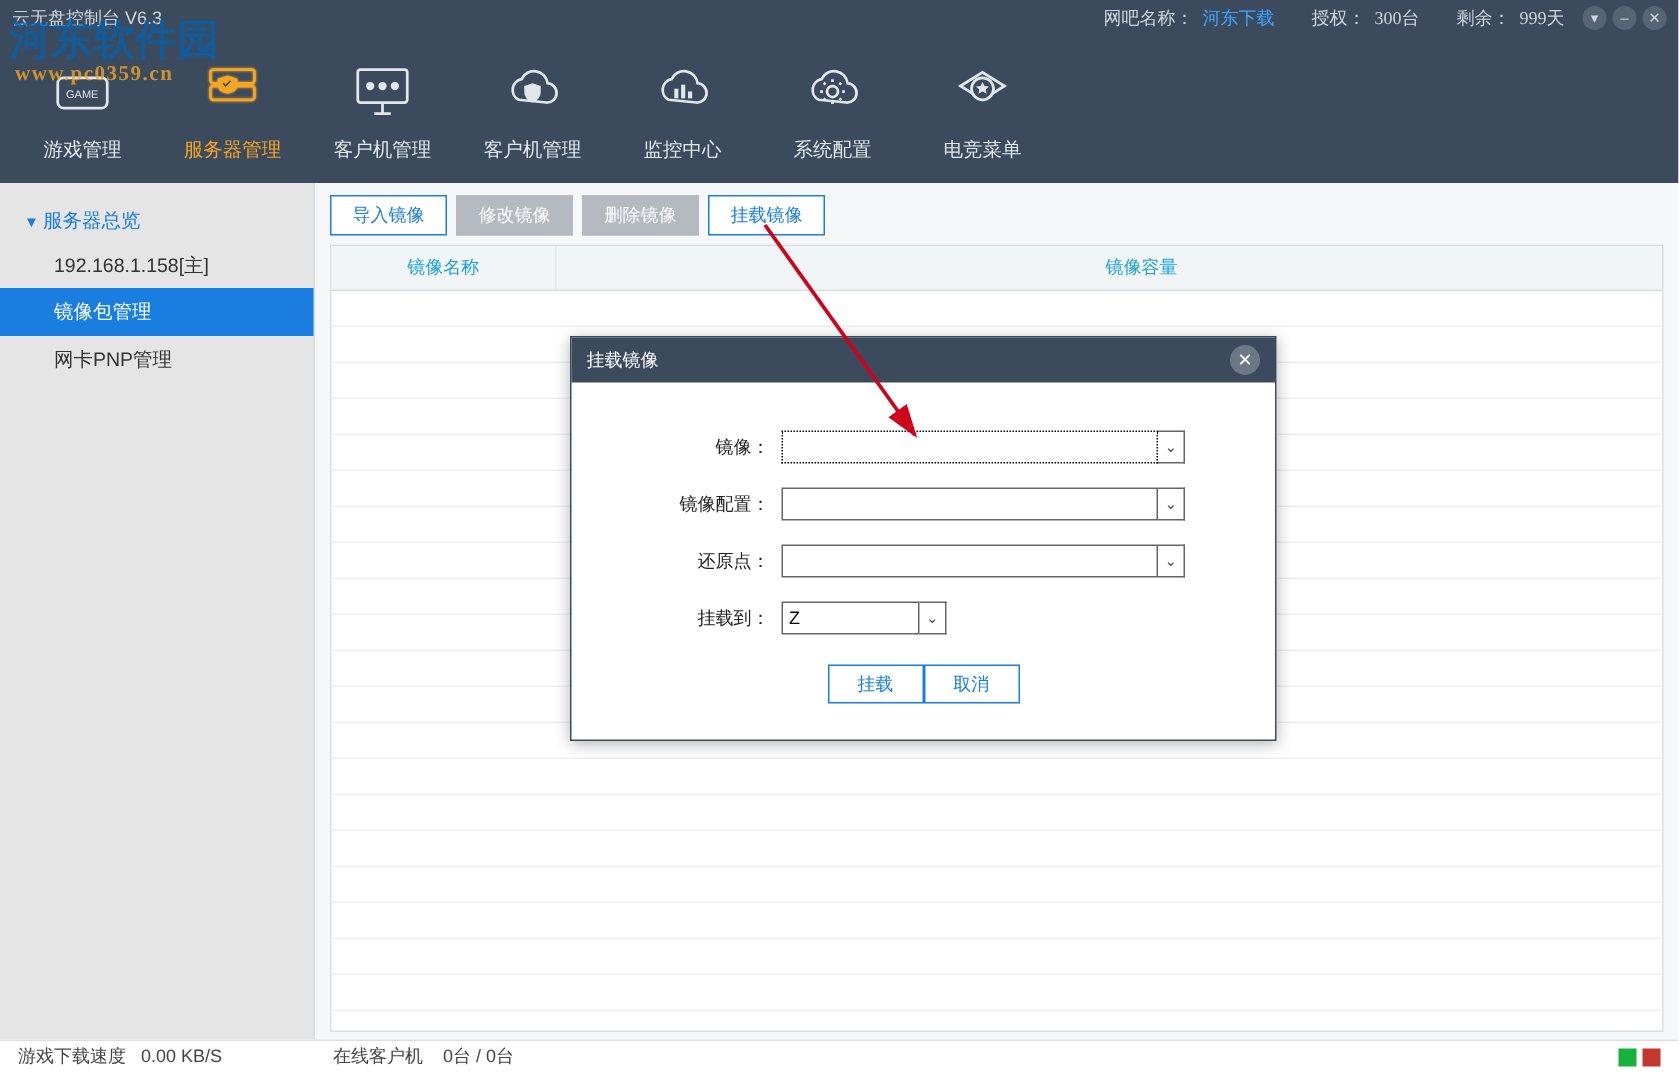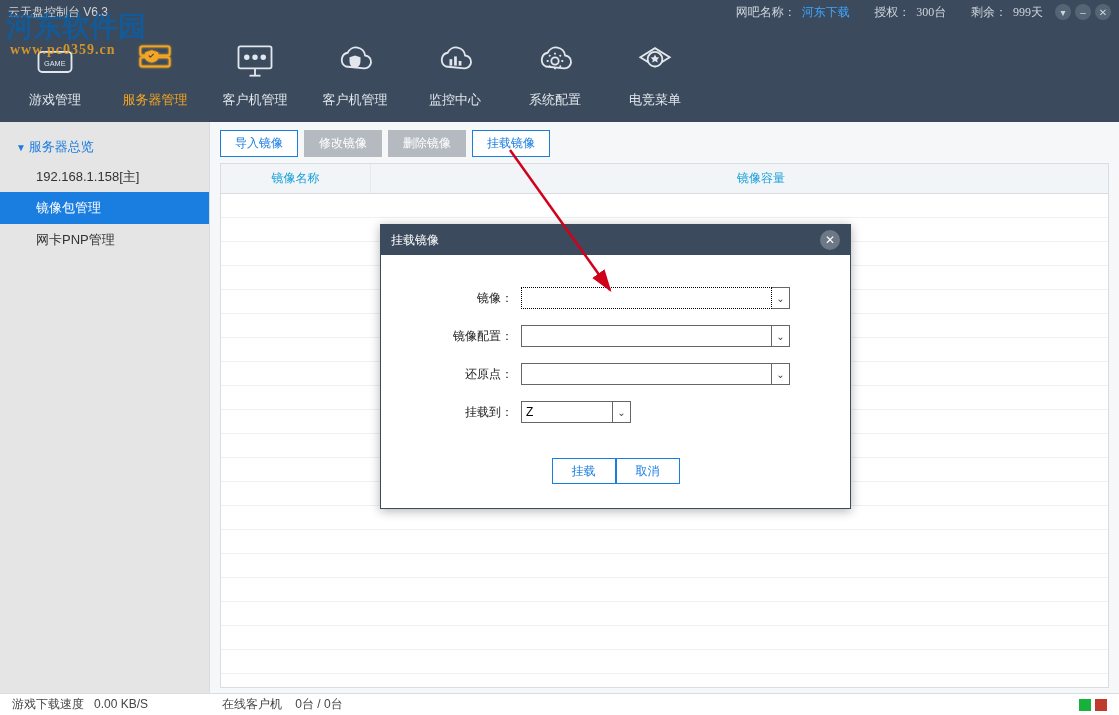--- a/index.html
+++ b/index.html
@@ -55,21 +55,21 @@
 .dlg-head { background:#3b4a5c; height:30px; color:#fff; display:flex; align-items:center; padding:0 10px; font-size:12px;}
 .dlg-head .spacer{flex:1;}
 .dlg-close { width:20px; height:20px; border-radius:50%; background:#6c7885; color:#fff; display:flex; align-items:center; justify-content:center; font-size:12px; cursor:pointer;}
 .dlg-body { padding:32px 60px 24px; }
 .frow { display:flex; align-items:center; margin-bottom:16px; }
 .flabel { width:80px; text-align:right; color:#222; padding-right:8px; font-size:12px;}
 .finput { height:22px; border:1px solid #666; flex:1; padding:0 4px; font-size:12px; background:#fff; }
 .finput.short { flex:none; width:92px; }
 .fselect-arrow { border:1px solid #666; border-left:none; width:18px; height:22px; display:flex; align-items:center; justify-content:center; font-size:10px; color:#444; cursor:pointer;}
 .finput.dotted { border:1px dotted #000; }
-.dlg-btns { display:flex; justify-content:center; gap:0; margin-top:35px;}
+.dlg-btns { display:flex; justify-content:center; gap:0; margin-top:20px;}
 .dlg-btn { width:64px; height:26px; border:1px solid #1a7de0; color:#1a7de0; background:#fff; font-size:12px; cursor:pointer;}
 
 
 .arrow { position:absolute; left:480px; top:140px; pointer-events:none; }
 
 
 .statusbar { position:absolute; bottom:0; left:0; right:0; height:22px; background:#fff; border-top:1px solid #d9dde2; display:flex; align-items:center; padding:0 12px; font-size:12px; color:#444;}
 .statusbar .sep { width:210px; }
 .statusbar .blocks { margin-left:auto; display:flex; gap:4px;}
 .statusbar .blk { width:12px; height:12px;}

